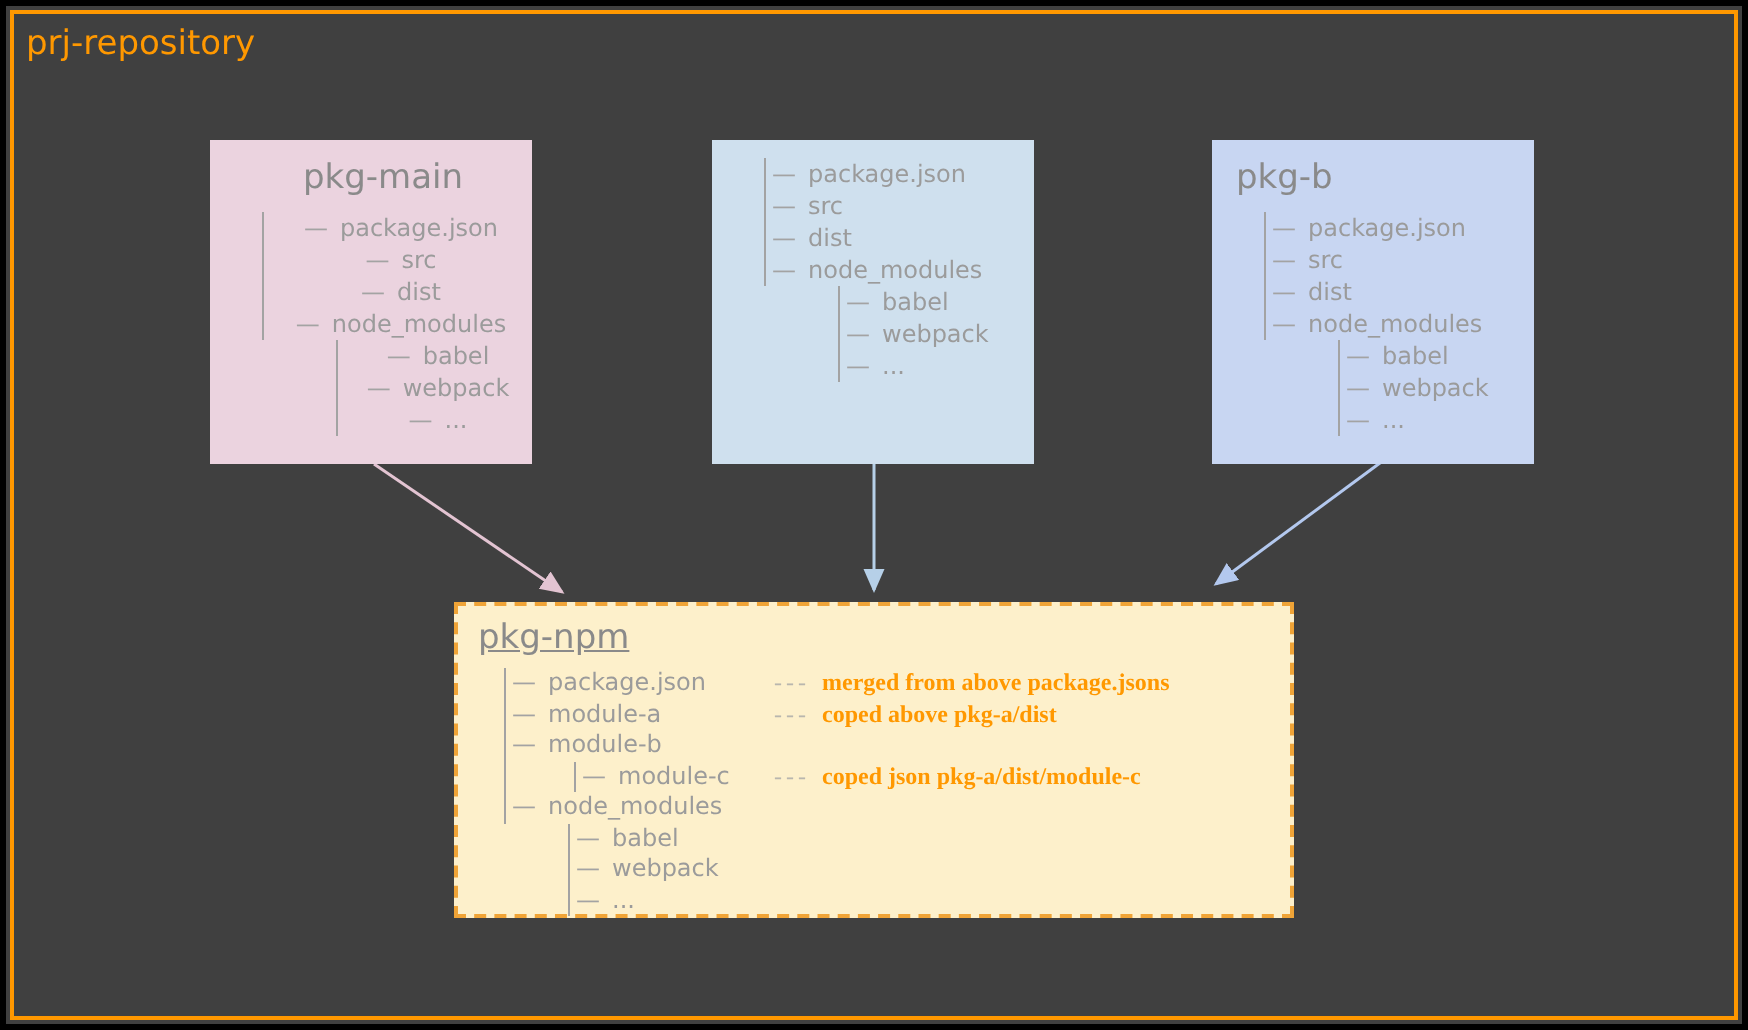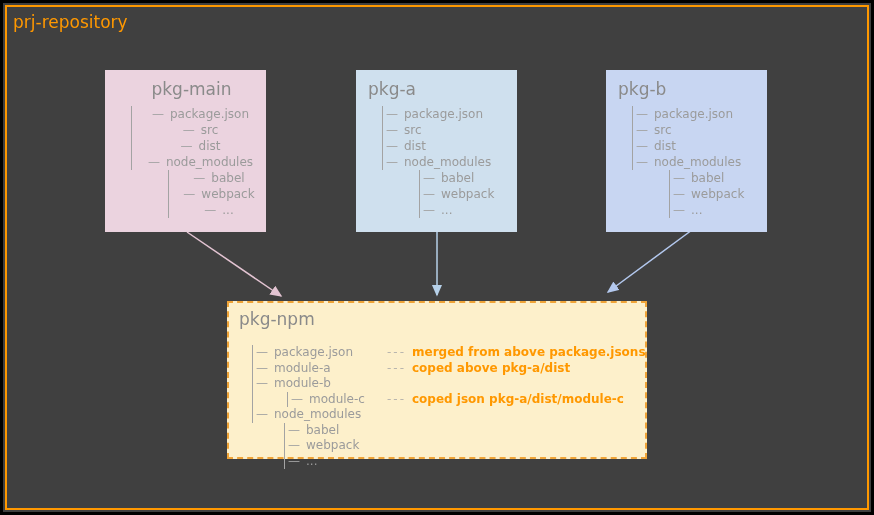--- a/index.html
+++ b/index.html
@@ -20,26 +20,26 @@
   .tree { font-size: 12px; color: #9b9b9b; }
   .group { border-left: 1px solid #a3a3a3; }
   .pkg-box .tree { margin-left: 14px; }
   .pkg-box .lvl2 { margin-left: 37px; }
   .pkg-box .row { line-height: 16px; }
   .row { position: relative; white-space: nowrap; }
   .lbl::before { content: "—"; padding: 0 6px 0 3px; color: #a3a3a3; }
 
   .npm-box { position: absolute; left: 224px; top: 298px; width: 420px; height: 158px;
              background: #fdf0cb; border: 2px dashed #f0a437; padding: 6px 0 0 10px; }
-  .npm-box .box-title { margin-bottom: 16px; }
+  .npm-box .box-title { margin-bottom: 5px; text-decoration: underline; }
   .npm-box .tree { margin-left: 13px; }
   .npm-box .row { line-height: 15.5px; }
   .npm-box .lvl2 { margin-left: 32px; }
   .branch2 { display: inline-block; border-left: 1px solid #a3a3a3; margin-left: 34px; }
-  .note { position: absolute; left: 134px; top: 0; white-space: nowrap; font-size: 12px; }
+  .note { position: absolute; left: 134px; top: 0; white-space: nowrap; font-size: 12px; font-family: Liberation Serif, serif; }
   .npfx { color: #b9b6ae; letter-spacing: 2px; margin-right: 6px; }
   .ntxt { color: #ff9800; font-weight: bold; }
 </style>
 </head>
 <body>
 
 <div class="stage">
   <div class="frame"></div>
   <div class="page-title">prj-repository</div>
 
@@ -71,21 +71,20 @@
         </div>
       <div class="group lvl2">
           <div class="row"><span class="lbl">babel</span></div>
           <div class="row"><span class="lbl">webpack</span></div>
           <div class="row"><span class="lbl">...</span></div>
         </div>
     </div>
   </div>
 
   <div class="pkg-box pkg-blue" style="left:353px">
-    <div class="box-title">pkg-a</div>
     <div class="tree">
       <div class="group lvl1">
           <div class="row"><span class="lbl">package.json</span></div>
           <div class="row"><span class="lbl">src</span></div>
           <div class="row"><span class="lbl">dist</span></div>
           <div class="row"><span class="lbl">node_modules</span></div>
         </div>
       <div class="group lvl2">
           <div class="row"><span class="lbl">babel</span></div>
           <div class="row"><span class="lbl">webpack</span></div>

